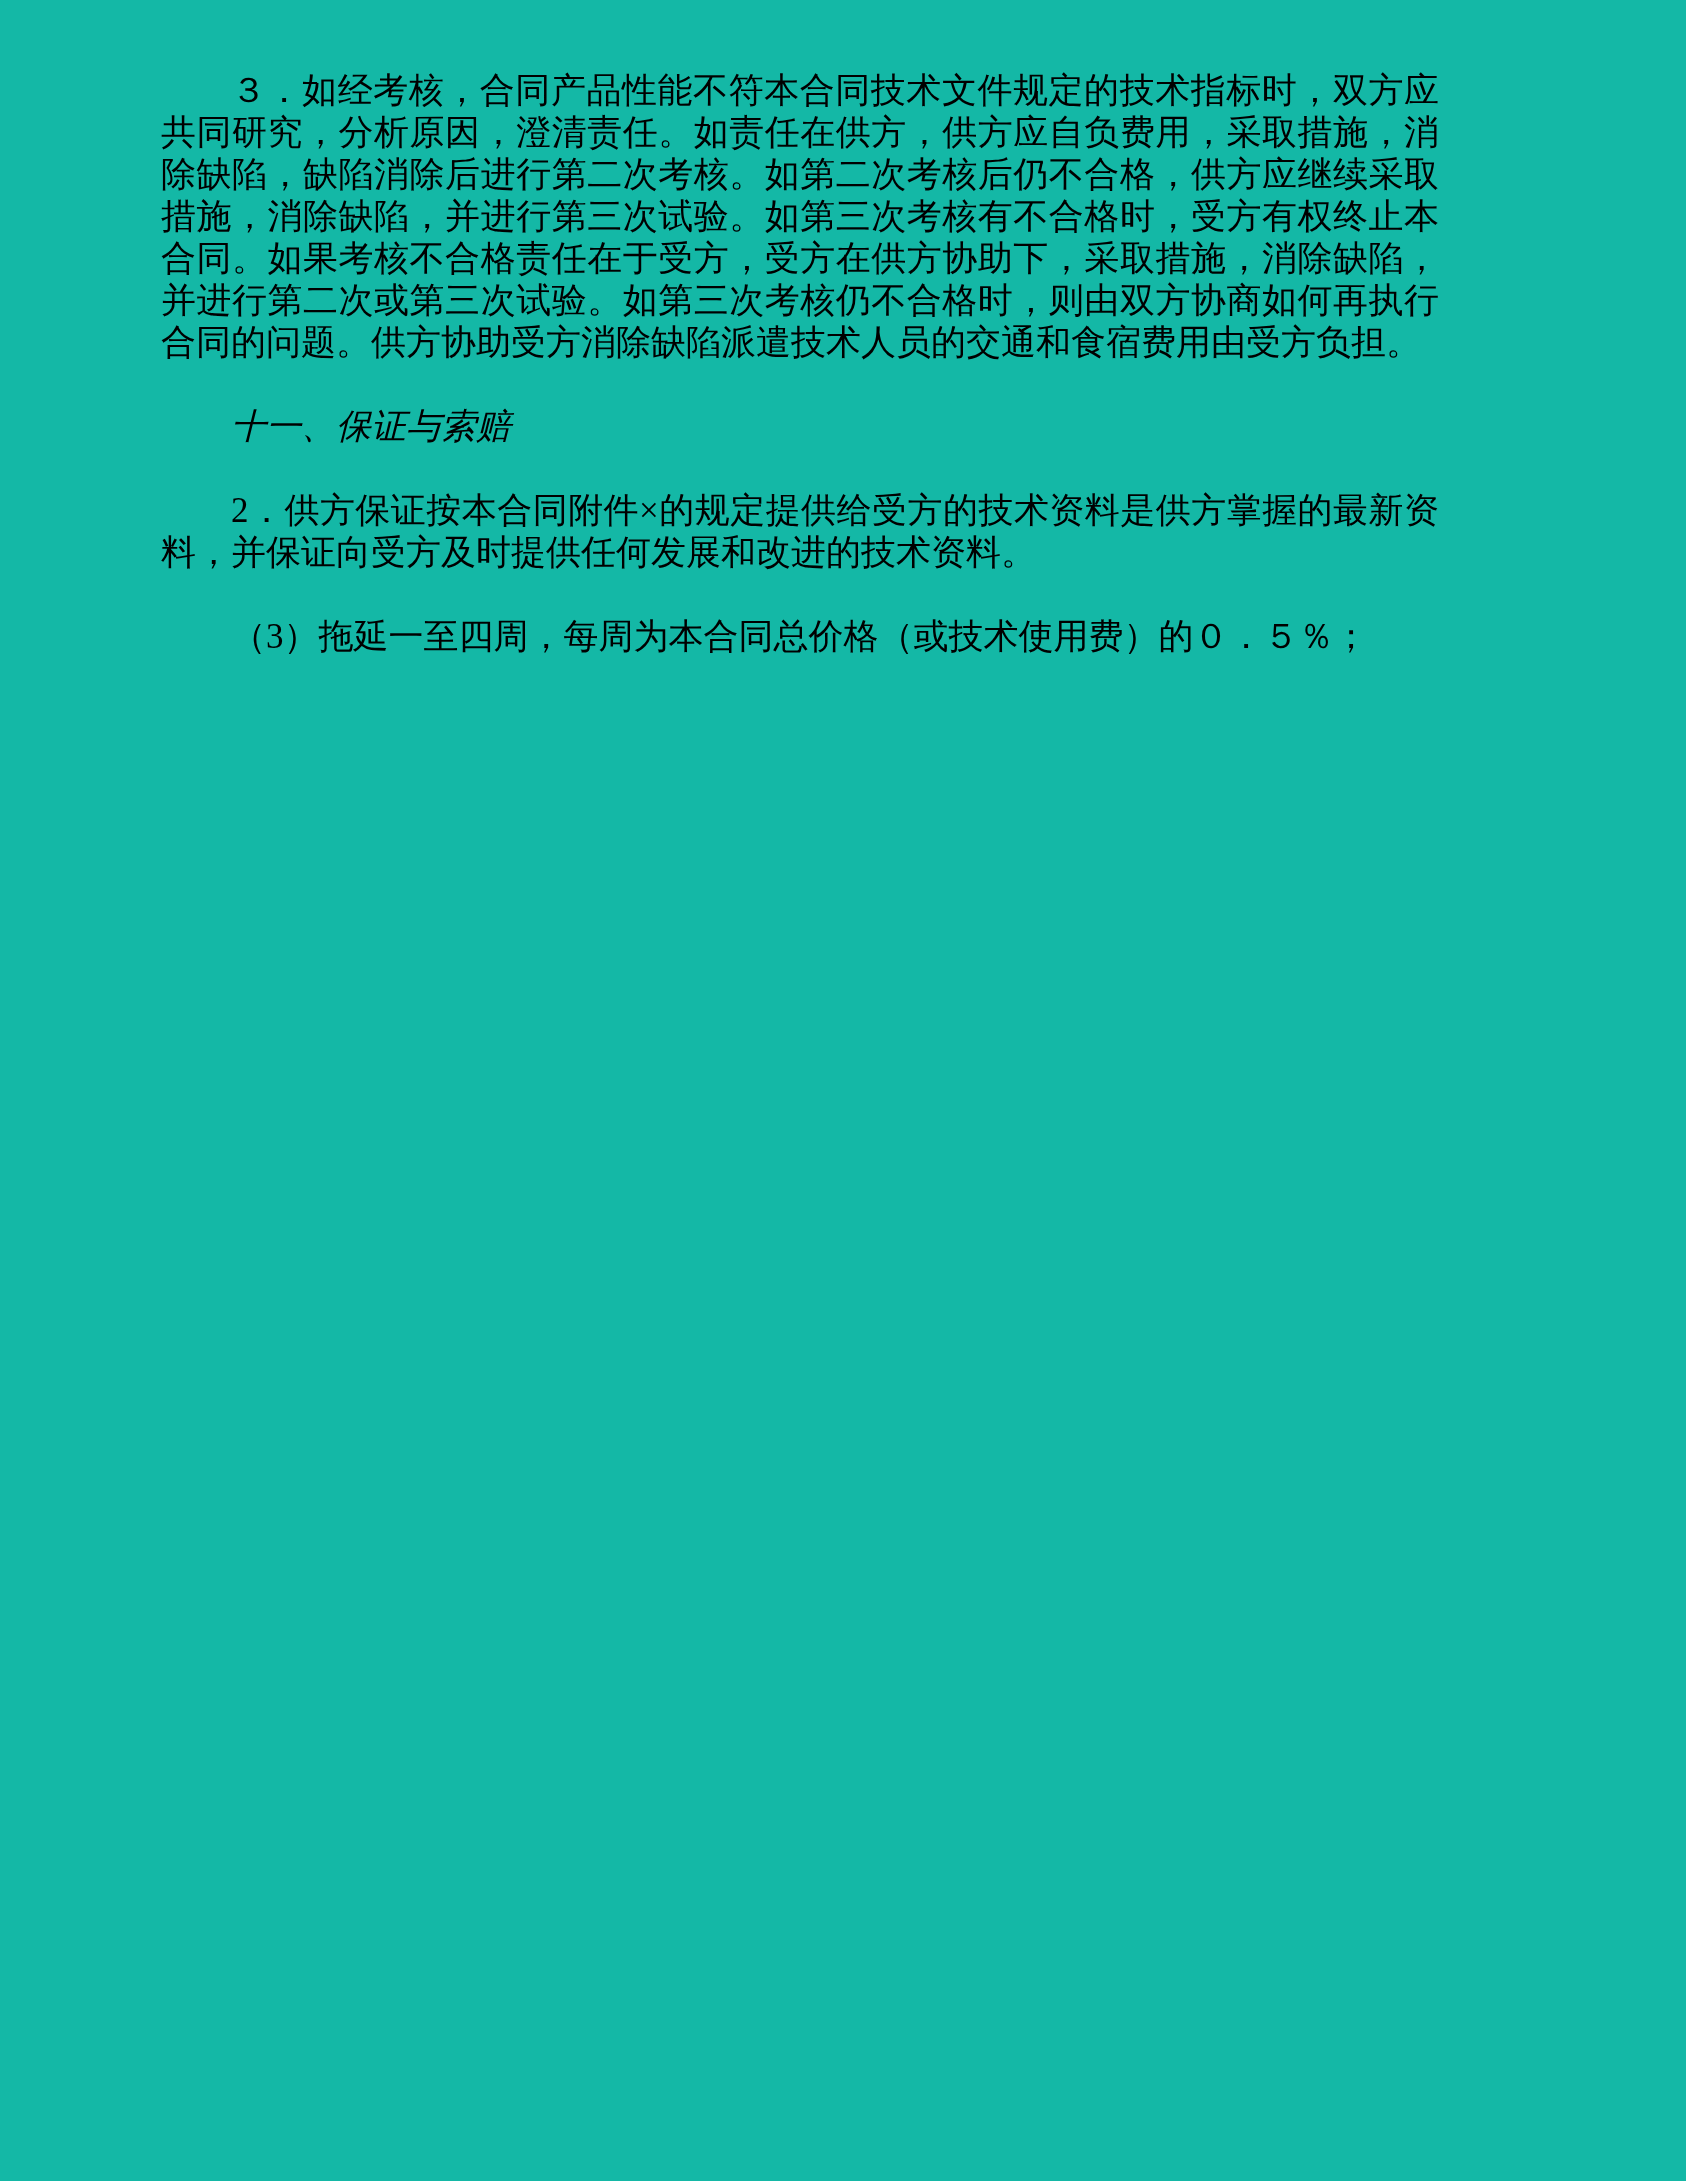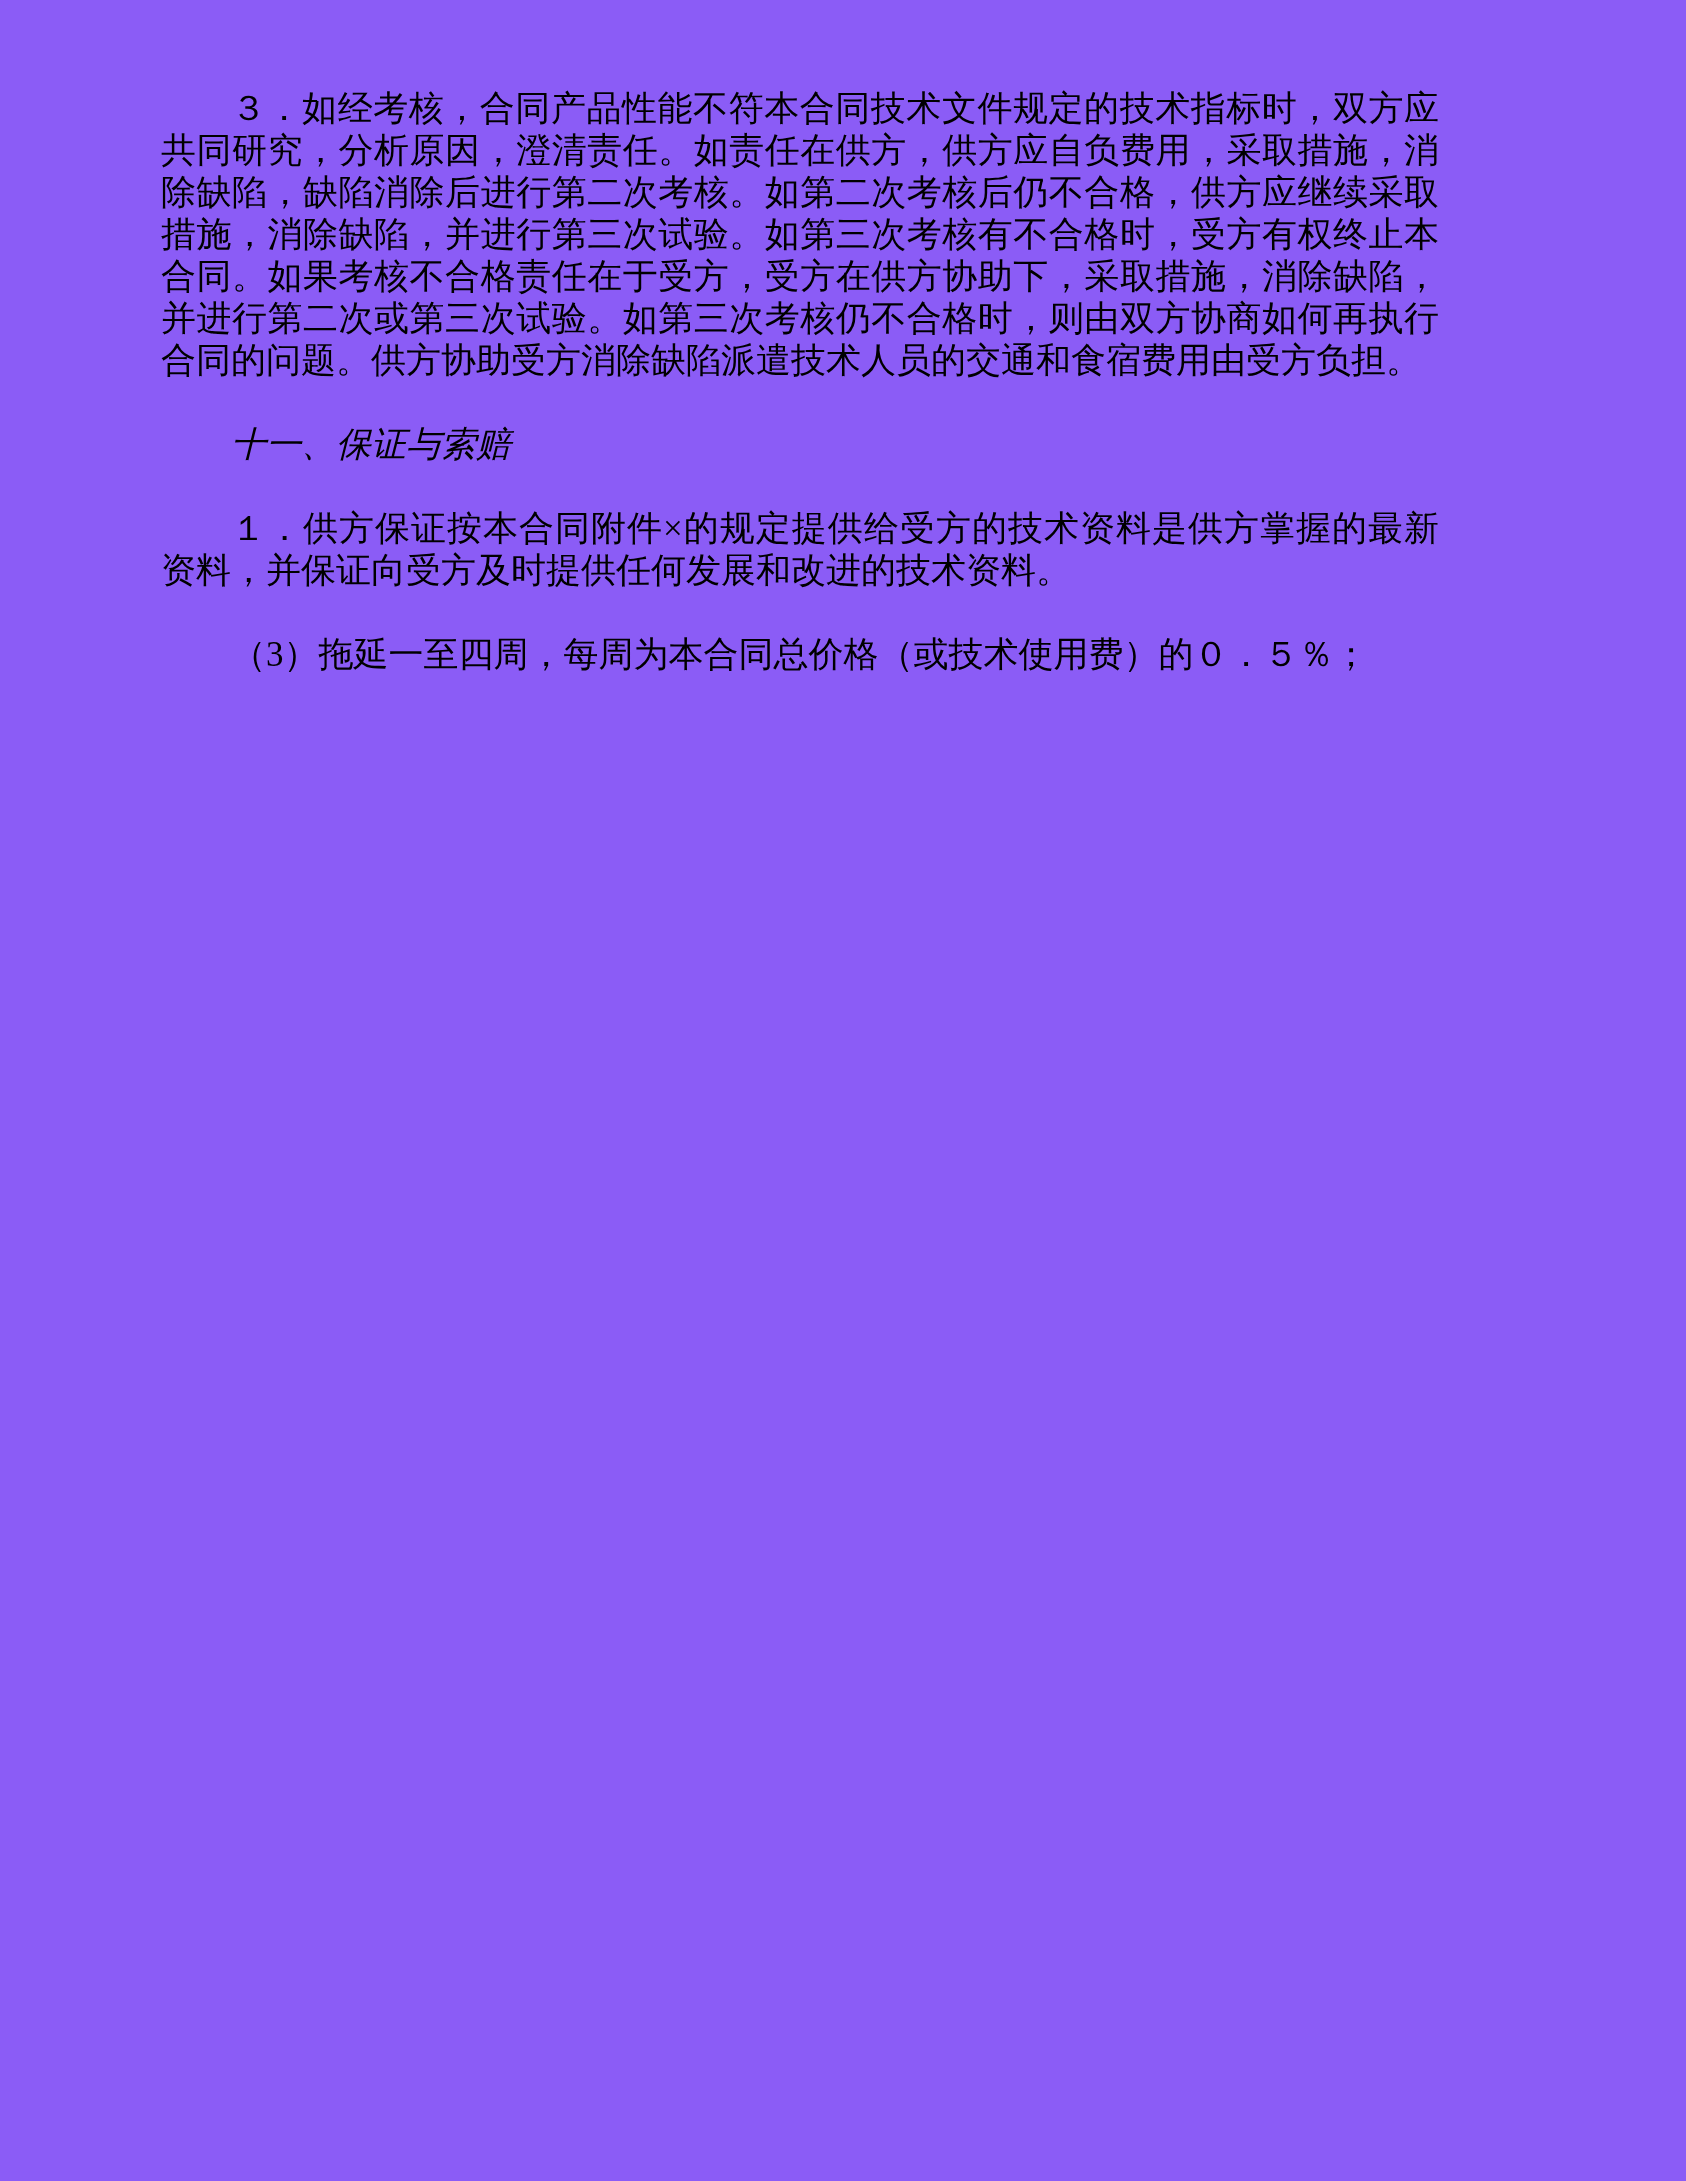--- a/index.html
+++ b/index.html
@@ -11,22 +11,22 @@
     width: 1686px;
     height: 2182px;
     overflow: hidden;
     font-family: "Liberation Serif", "DejaVu Serif", serif;
     color: #000000;
   }
   .page {
     box-sizing: border-box;
     width: 1686px;
     height: 2182px;
-    padding: 88px 248px 92px 161px;
-    background: #8b5cf6;
+    padding: 70px 248px 92px 161px;
+    background: #14b8a6;
   }
   .doc {
     width: 1278px;
     font-size: 35px;
     line-height: 42px;
     text-align: justify;
     letter-spacing: 0;
   }
   .doc p {
     margin: 42px 0;
@@ -43,21 +43,21 @@
 </style>
 </head>
 <body>
 
 <div class="page">
   <div class="doc">
     <p>３．如经考核，合同产品性能不符本合同技术文件规定的技术指标时，双方应共同研究，分析原因，澄清责任。如责任在供方，供方应自负费用，采取措施，消除缺陷，缺陷消除后进行第二次考核。如第二次考核后仍不合格，供方应继续采取措施，消除缺陷，并进行第三次试验。如第三次考核有不合格时，受方有权终止本合同。如果考核不合格责任在于受方，受方在供方协助下，采取措施，消除缺陷，并进行第二次或第三次试验。如第三次考核仍不合格时，则由双方协商如何再执行合同的问题。供方协助受方消除缺陷派遣技术人员的交通和食宿费用由受方负担。</p>
 
     <p class="heading">十一、保证与索赔</p>
 
-    <p>１．供方保证按本合同附件×的规定提供给受方的技术资料是供方掌握的最新资料，并保证向受方及时提供任何发展和改进的技术资料。</p>
+    <p>2．供方保证按本合同附件×的规定提供给受方的技术资料是供方掌握的最新资料，并保证向受方及时提供任何发展和改进的技术资料。</p>
 
 
 
     <p>（3）拖延一至四周，每周为本合同总价格（或技术使用费）的０．５％；</p>
 
 
 
   </div>
 </div>
 

